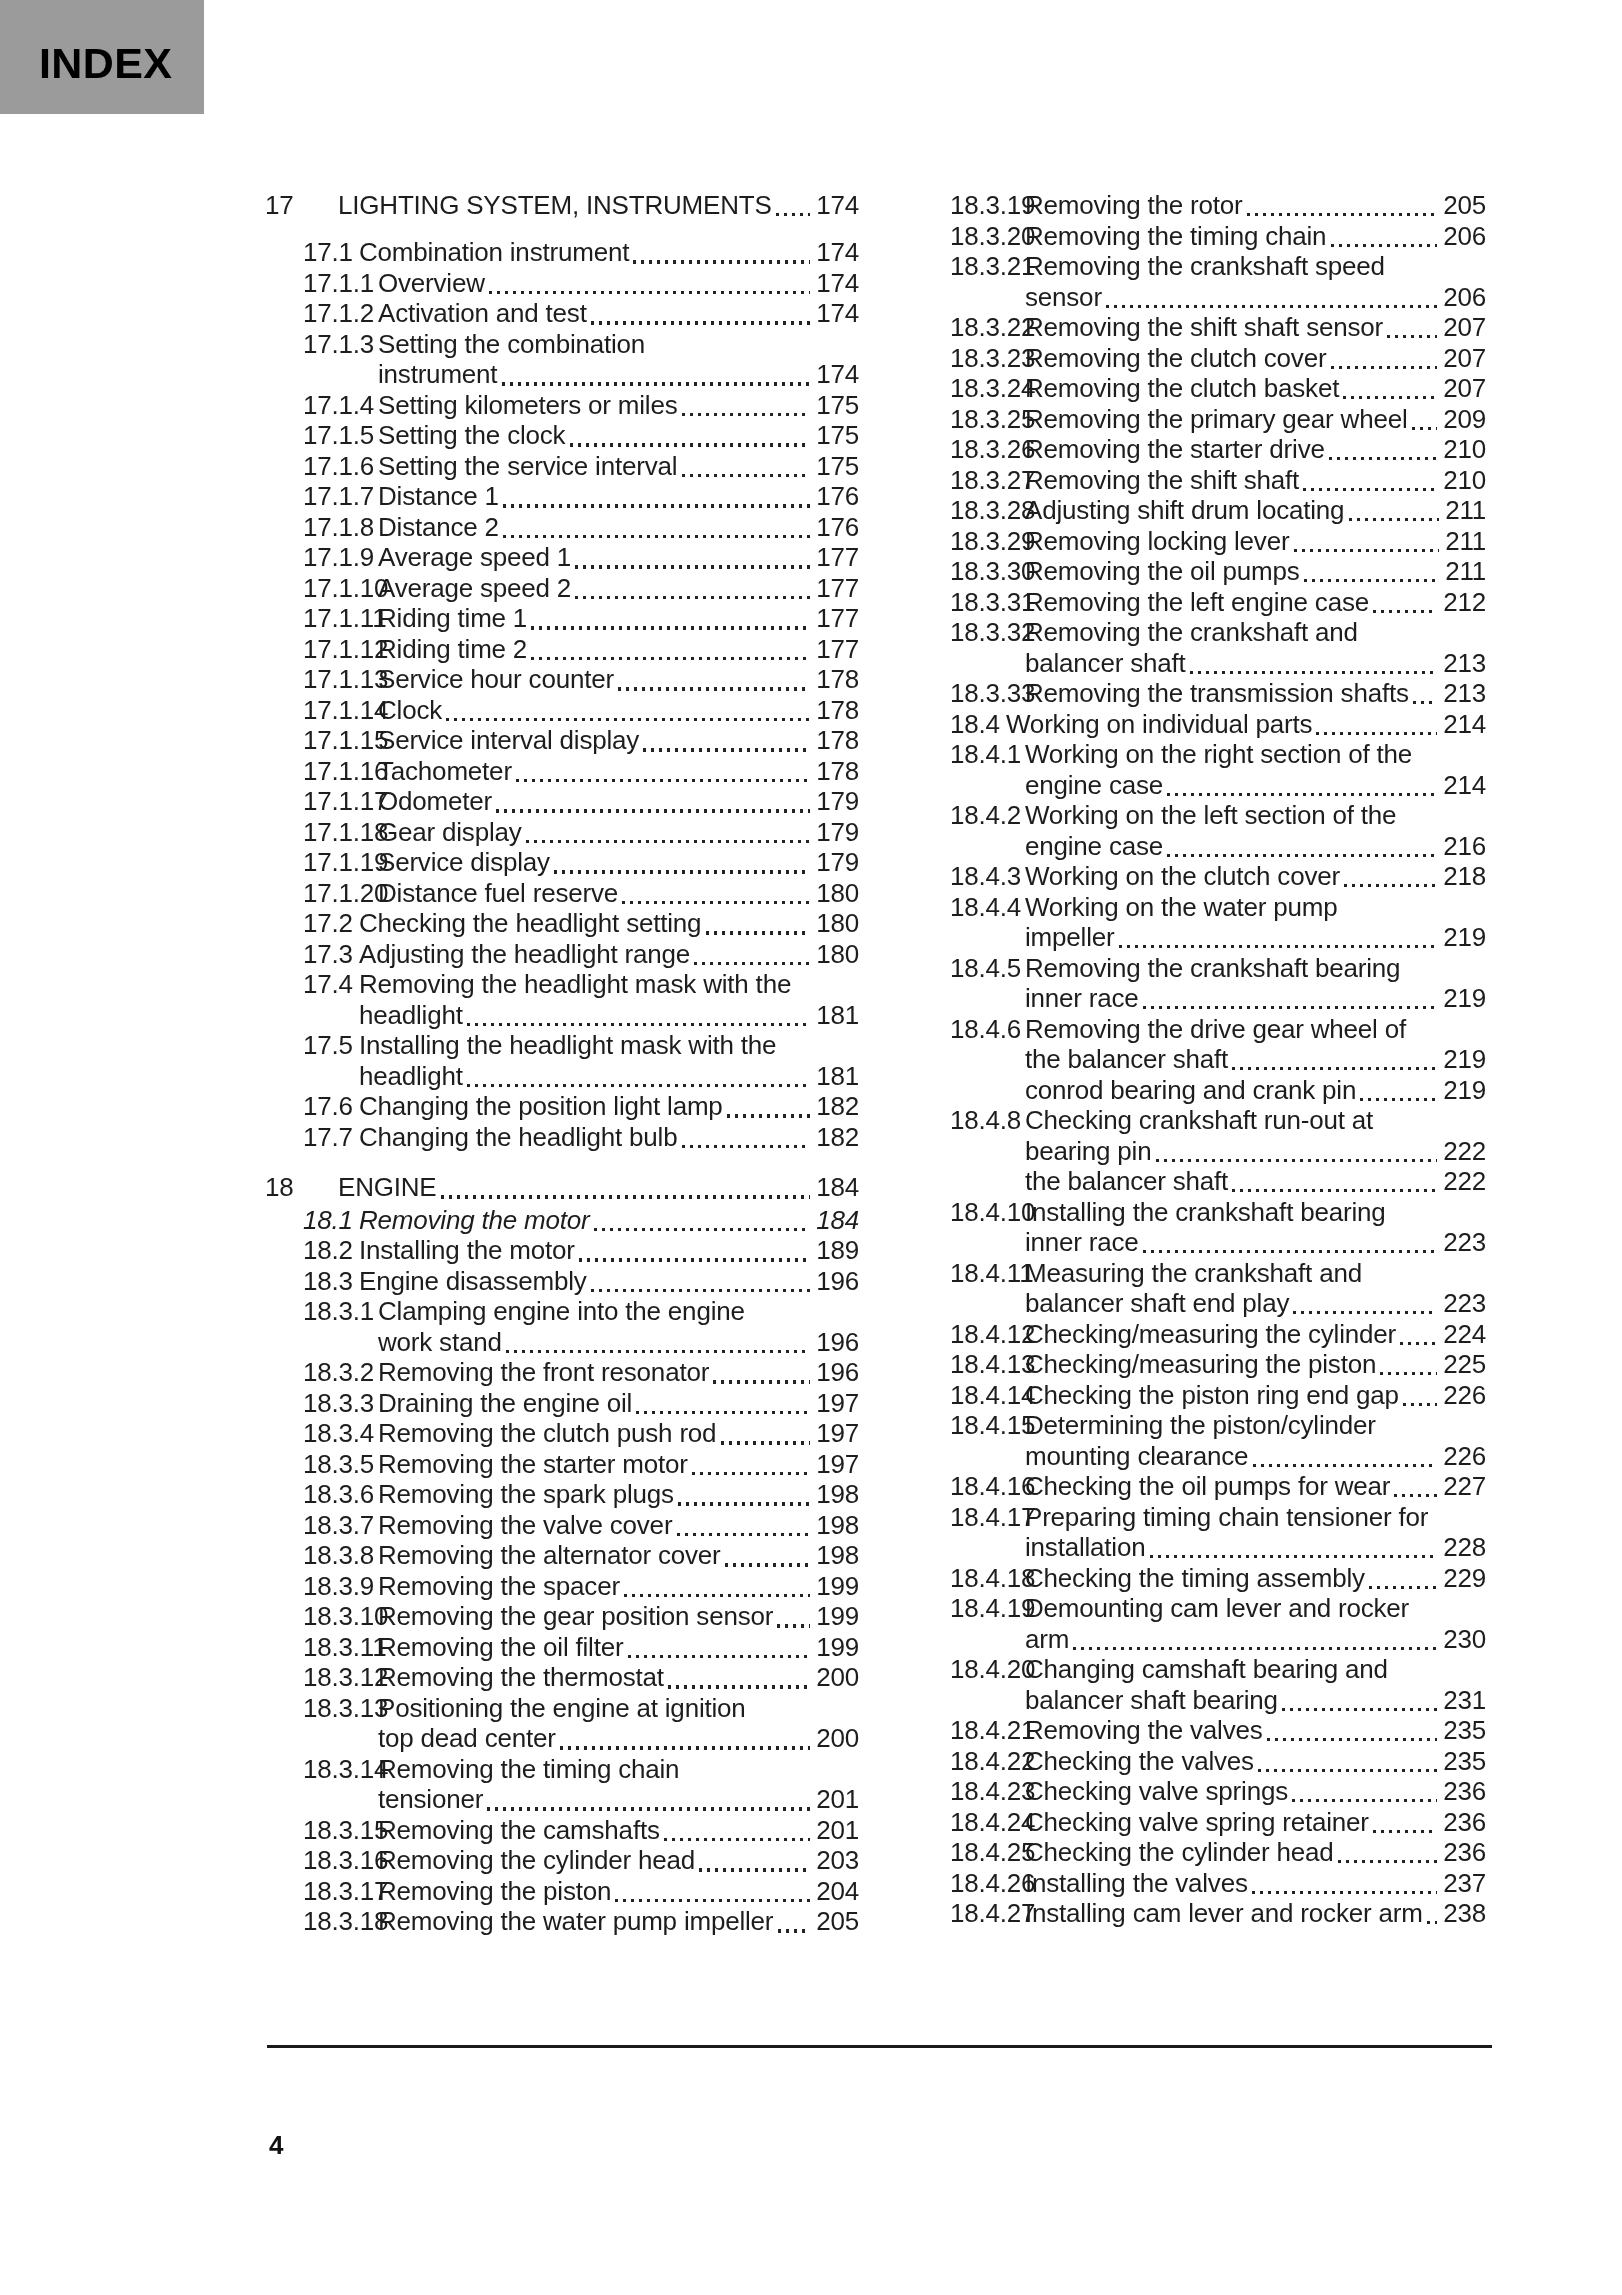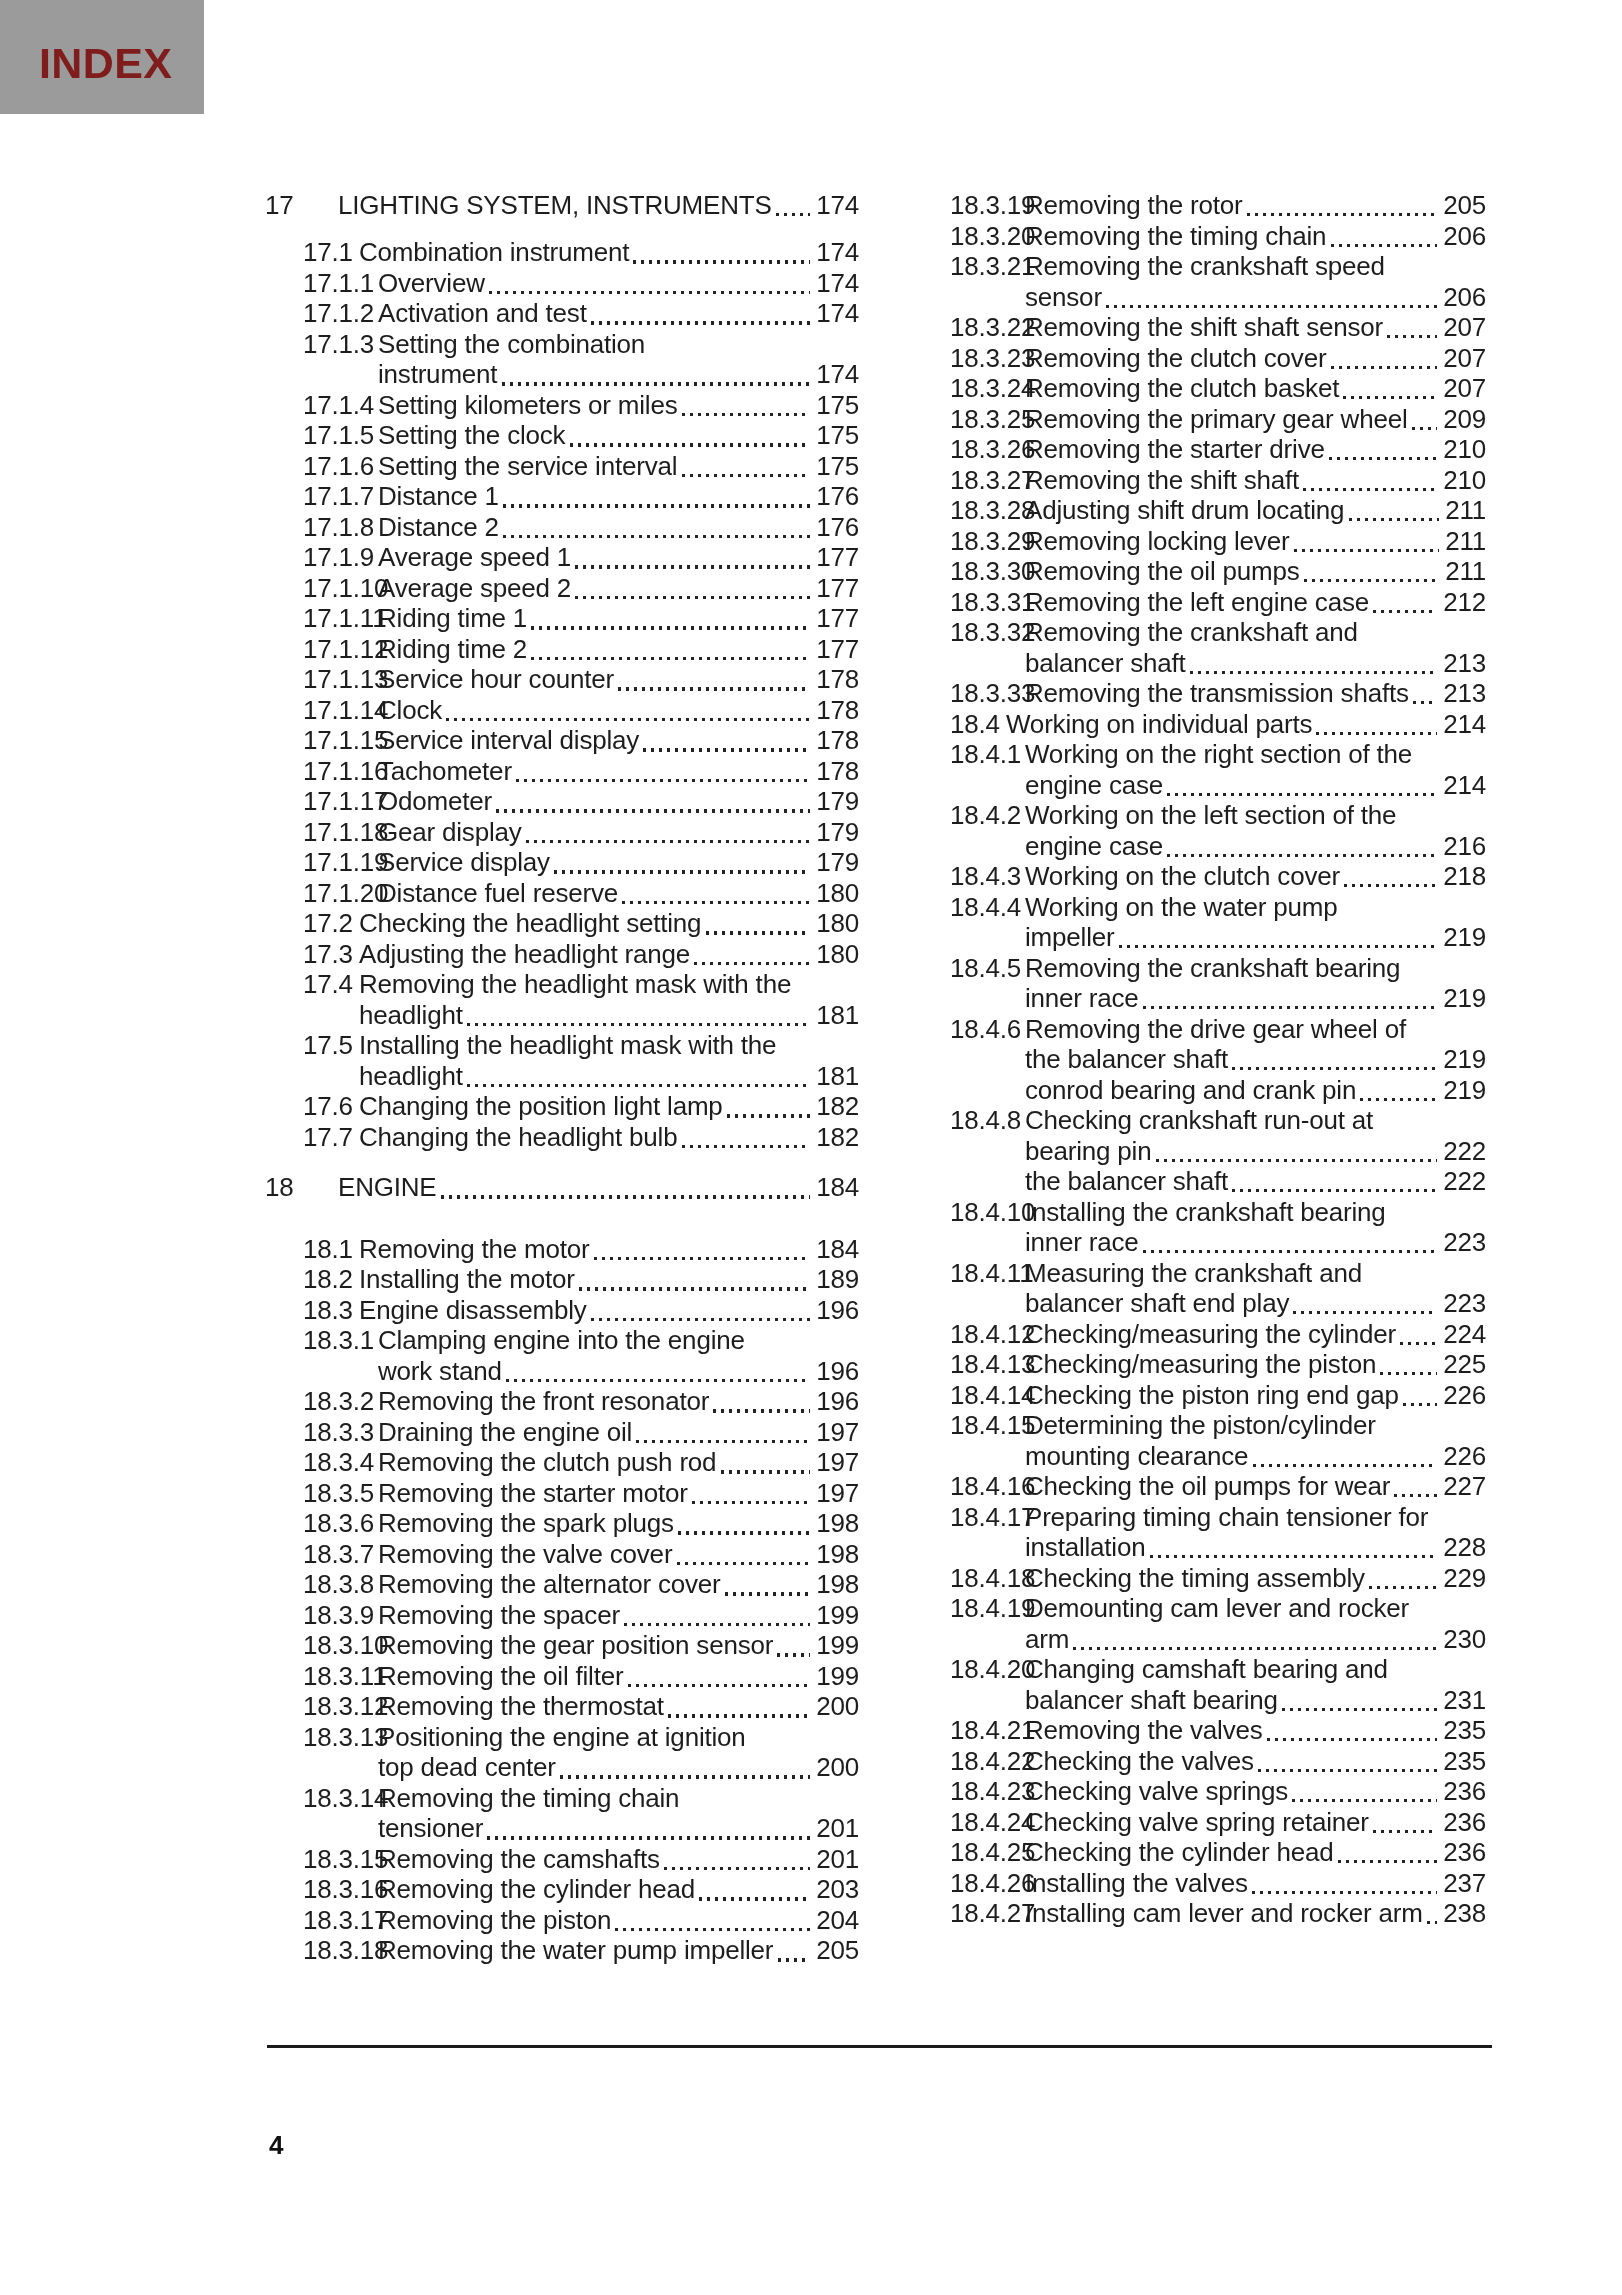--- a/index.html
+++ b/index.html
@@ -24,21 +24,21 @@
     background: #9b9b9b;
     display: flex;
     align-items: center;
     padding-left: 39px;
     padding-top: 13.3px;
     box-sizing: border-box;
   }
   .index-box .index-title {
     font-size: 43px;
     font-weight: 700;
-    color: #7f1d1d;
+    color: #000000;
     letter-spacing: 0.4px;
   }
   .toc-col {
     position: absolute;
     top: 190px;
   }
   .col-left  { left: 303px; width: 556px; }
   .col-right { left: 950px; width: 536px; }
   .entry { display: block; }
   .eline {
@@ -333,21 +333,21 @@
       </div>
     </div>
     <div class="entry l1" style="margin-top: 20px;">
       <div class="eline">
         <span class="num">18</span>
         <span class="txt">ENGINE</span>
         <span class="dots"></span>
         <span class="pg">184</span>
       </div>
     </div>
-    <div class="entry l2" style="margin-top: 31px;">
+    <div class="entry l2" style="margin-top: 2px; font-style: italic;">
       <div class="eline">
         <span class="num">18.1</span>
         <span class="txt">Removing the motor</span>
         <span class="dots"></span>
         <span class="pg">184</span>
       </div>
     </div>
     <div class="entry l2">
       <div class="eline">
         <span class="num">18.2</span>

